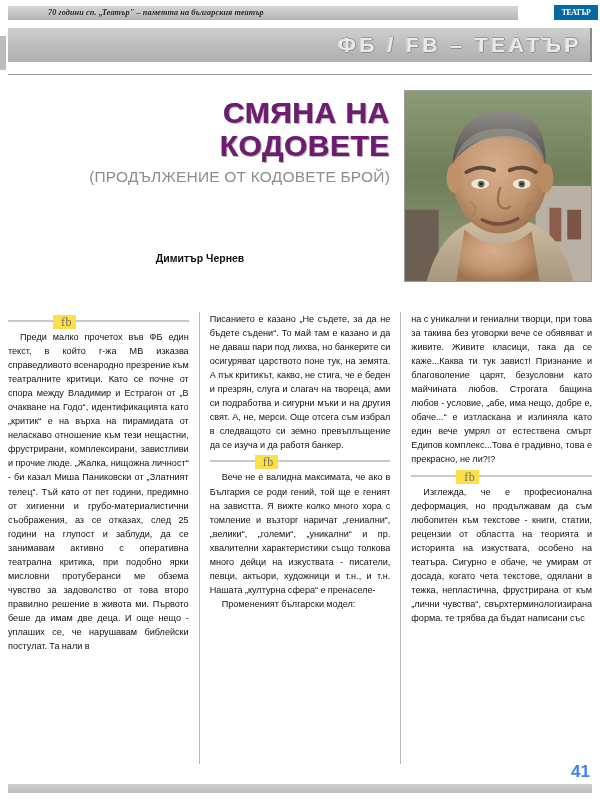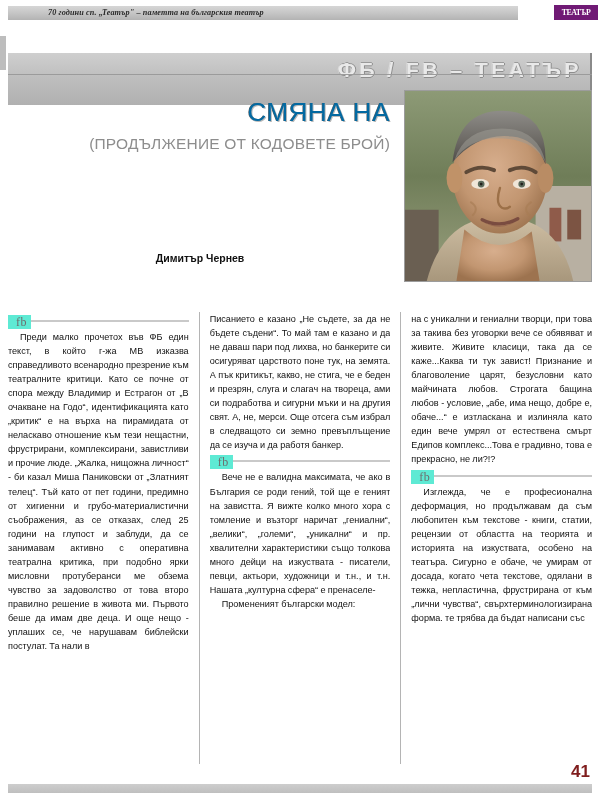--- a/index.html
+++ b/index.html
@@ -37,40 +37,40 @@
     font-size: 8.2px;
     letter-spacing: .1px;
     color: #2a2a2a;
     white-space: nowrap;
     line-height: 12px;
   }
   .logo-box {
     position: absolute;
     right: 2px; top: -1px;
     width: 44px; height: 15px;
-    background: #701a75;
+    background: #0369a1;
     overflow: hidden;
   }
   .logo-text {
     display: block;
     text-align: center;
     color: #fff;
     font-family: "Liberation Serif", serif;
     font-weight: bold;
     font-size: 9px;
     line-height: 15px;
     letter-spacing: -0.6px;
     transform: scaleX(0.88);
   }
 
   
   .banner {
     position: absolute;
-    left: 8px; top: 53px;
-    width: 584px; height: 52px;
+    left: 8px; top: 28px;
+    width: 584px; height: 34px;
     background: linear-gradient(to bottom, #cfcfcf 0%, #bdbdbd 50%, #b0b0b0 100%);
     border-right: 2px solid #8a8a8a;
     box-sizing: border-box;
   }
   .banner-text {
     position: absolute;
     right: 8px; top: 3px;
     font-family: "Liberation Sans", sans-serif;
     font-size: 21px;
     font-weight: bold;
@@ -89,24 +89,24 @@
 
   
   .titleblock {
     position: absolute;
     left: 10px; top: 96px;
     width: 380px;
     text-align: right;
   }
   .title-l1, .title-l2 {
     font-family: "Liberation Sans", sans-serif;
-    font-weight: normal;
-    font-size: 26px;
+    font-weight: bold;
+    font-size: 30px;
     letter-spacing: .5px;
-    color: #0369a1;
+    color: #701a75;
     text-shadow: 1px 1px 0 #b9b9b9, -0.5px -0.5px 0 #5e5e5e;
     line-height: 33px;
     white-space: nowrap;
   }
   .title-sub {
     margin-top: 6px;
     font-family: "Liberation Sans", sans-serif;
     font-size: 15.5px;
     letter-spacing: .2px;
     color: #8d8d8d;
@@ -152,25 +152,26 @@
 
   .fbmark {
     position: relative;
     height: 16px;
     margin-bottom: 2px;
   }
   .fbmark .fb-label {
     font-family: "Liberation Serif", serif;
     font-size: 12px;
     color: #6d6d6d;
-    background: #5eead4;
+    background: #fde047;
     position: relative;
     z-index: 2;
     padding: 0 4px 0 8px;
     letter-spacing: .5px;
+    margin-left: 45px;
   }
   .fbmark .fb-rule {
     position: absolute;
     left: 0; right: 0; top: 8px;
     height: 2px;
     background: #c9c9c9;
     z-index: 1;
   }
 
   p.body {
@@ -193,21 +194,21 @@
     left: 8px; top: 784px;
     width: 584px; height: 9px;
     background: linear-gradient(to bottom, #cdcdcd, #bfbfbf);
   }
   .pageno {
     position: absolute;
     right: 10px; top: 762px;
     font-family: "Liberation Sans", sans-serif;
     font-size: 17px;
     font-weight: bold;
-    color: #7f1d1d;
+    color: #3b82f6;
   }
   .edge-left {
     position: absolute;
     left: 0; top: 36px;
     width: 6px; height: 34px;
     background: #bdbdbd;
   }
 </style>
 </head>
 <body>
@@ -221,20 +222,21 @@
 </div>
 
 <div class="edge-left"></div>
 <div class="banner">
   <div class="banner-text">ФБ / FB – ТЕАТЪР</div>
 </div>
 <div class="banner-underline"></div>
 
 <div class="titleblock">
   <div class="title-l1">СМЯНА НА</div>
+  <div class="title-l2">КОДОВЕТЕ</div>
   <div class="title-sub">(ПРОДЪЛЖЕНИЕ ОТ КОДОВЕТЕ БРОЙ)</div>
 </div>
 <div class="byline">Димитър Чернев</div>
 
 <div class="portrait">
   <svg viewBox="0 0 188 192" preserveAspectRatio="xMidYMid slice">
     <defs>
       <linearGradient id="bgsky" x1="0" y1="0" x2="0" y2="1">
         <stop offset="0%" stop-color="#8d9a76"></stop>
         <stop offset="45%" stop-color="#6f7d58"></stop>

